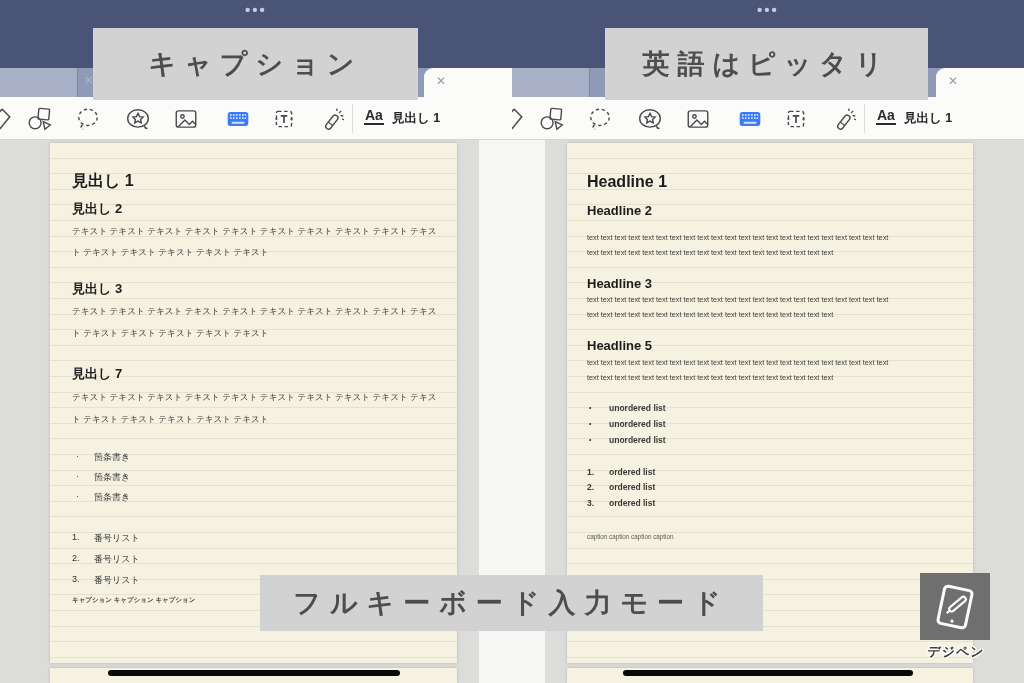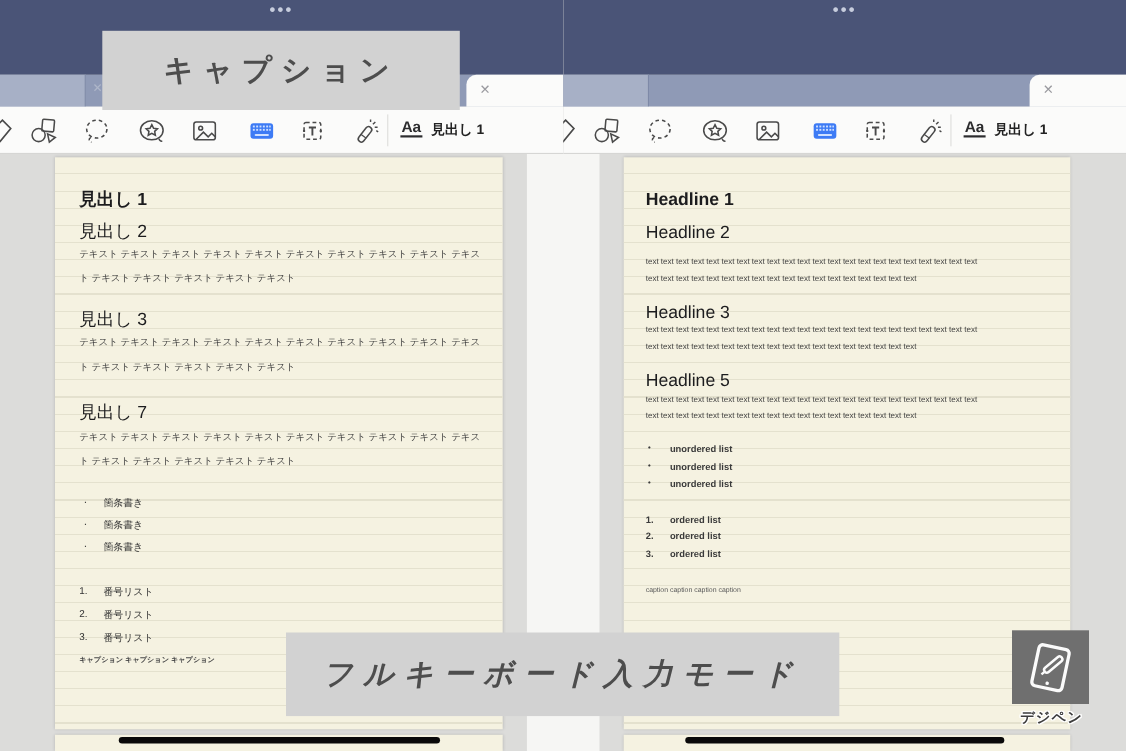--- a/index.html
+++ b/index.html
@@ -33,21 +33,21 @@
 
   
   .seam { position:absolute; left:479px; top:140px; width:66px; height:543px; background:#f6f6f4; }
 
   
   .page { position:absolute; background:#f5f2e1; box-shadow:0 0 3px rgba(0,0,0,.18); overflow:hidden;
           background-image:repeating-linear-gradient(to bottom,
             rgba(0,0,0,0) 0px, rgba(0,0,0,0) 14.6px, #e4e1ce 14.6px, #e4e1ce 15.6px); }
   .page * { position:absolute; white-space:nowrap; }
   .h1 { font-size:16px; font-weight:bold; color:#1c1c1e; }
-  .h2 { font-size:16px; font-weight:normal; color:#1c1c1e; }
+  .h2 { font-size:13px; font-weight:bold; color:#1c1c1e; }
   .jp-body { font-size:8.6px; color:#3c3c3c; }
   .en-body { font-size:7.3px; color:#3f3f3f; }
   .jp-list { font-size:9px; color:#333; }
   .en-list { font-size:8.5px; color:#3a3a3a;font-weight:bold; }
   .jp-cap { font-size:6.5px; color:#4a4a4a; font-weight:bold; }
   .en-cap { font-size:6.3px; color:#5a5a5a; }
   .sliver { position:absolute; background:#f5f2e1; box-shadow:0 0 3px rgba(0,0,0,.18); }
   .homebar { position:absolute; height:6px; background:#090909; border-radius:3px; }
 
   
@@ -293,21 +293,22 @@
     <div class="en-list" style="left:42px; top:355px;">ordered list</div>
     <div class="en-cap" style="left:20px; top:390px;">caption caption caption caption</div>
   </div>
 
   <div class="sliver" style="left:50px; top:668px; width:407px; height:15px;"></div>
   <div class="sliver" style="left:567px; top:668px; width:406px; height:15px;"></div>
   <div class="homebar" style="left:108px; top:670px; width:292px;"></div>
   <div class="homebar" style="left:623px; top:670px; width:290px;"></div>
 
   <div class="label-box label-top" style="left:93px; width:325px;">キャプション</div>
-  <div class="label-box label-bottom" style="left:260px; top:575px; width:503px; height:76px;font-style:italic;">フルキーボード入力モード</div>
+  <div class="label-box label-top" style="left:605px; width:323px;">英語はピッタリ</div>
+  <div class="label-box label-bottom" style="left:260px; top:575px; width:503px; height:56px;">フルキーボード入力モード</div>
 
   <div class="logo-box">
     <svg width="54" height="54" viewBox="0 0 54 54">
       <g transform="rotate(12 27 27)">
         <rect x="13" y="8" width="28" height="38" rx="3.5" fill="none" stroke="#fbfbfb" stroke-width="3"></rect>
         <circle cx="27" cy="41.5" r="1.6" fill="#fbfbfb"></circle>
         <g transform="rotate(38 27 26)">
           <rect x="24.5" y="13" width="5" height="20" rx="2.4" fill="none" stroke="#fbfbfb" stroke-width="2.2"></rect>
           <path d="M27 33v4" stroke="#fbfbfb" stroke-width="2.2"></path>
         </g>

